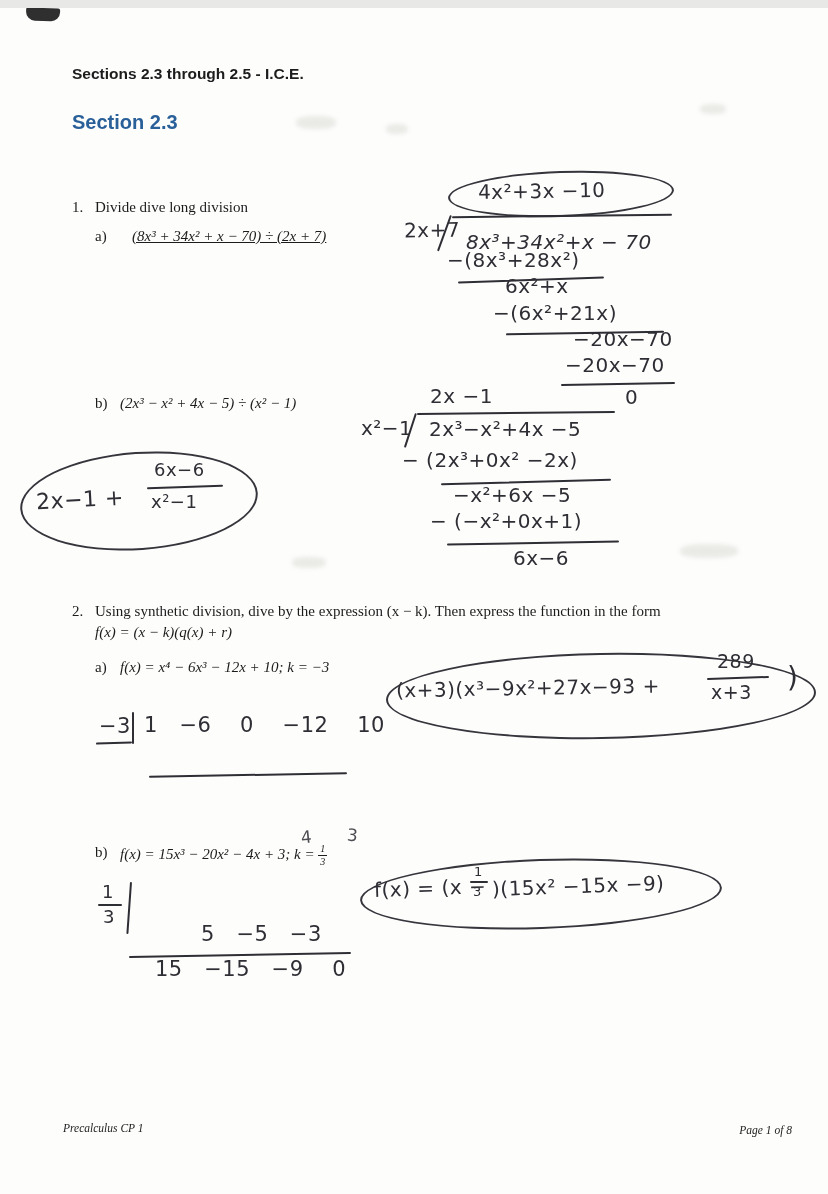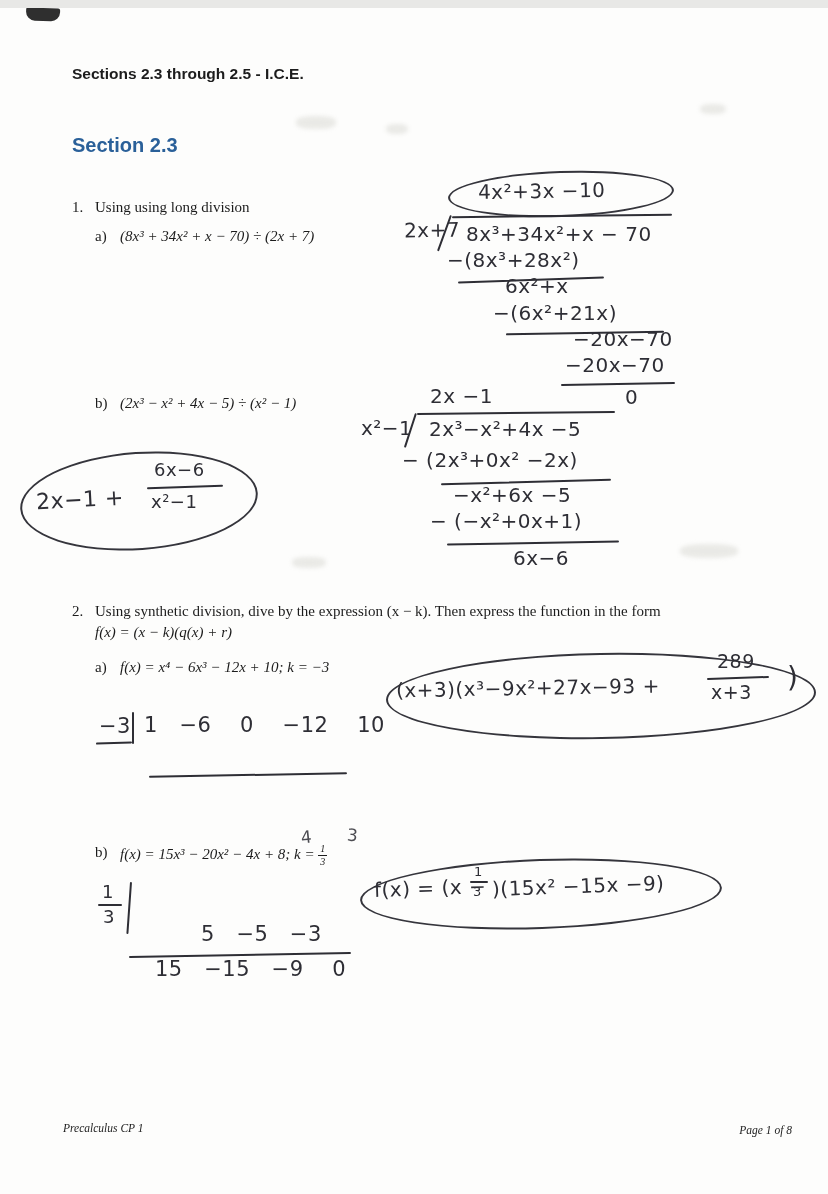--- a/index.html
+++ b/index.html
@@ -36,35 +36,35 @@
 <div class="page">
 
   <div class="corner-mark"></div>
   <div class="bleed" style="left:296px;top:108px;width:40px;height:13px;"></div>
   <div class="bleed" style="left:386px;top:116px;width:22px;height:10px;"></div>
   <div class="bleed" style="left:700px;top:96px;width:26px;height:10px;"></div>
   <div class="bleed" style="left:680px;top:536px;width:58px;height:14px;"></div>
   <div class="bleed" style="left:292px;top:549px;width:34px;height:11px;"></div>
 
   <div class="printed title" style="left:72px;top:56px;">Sections 2.3 through 2.5 - I.C.E.</div>
-  <div class="printed heading" style="left:72px;top:125px;">Section 2.3</div>
+  <div class="printed heading" style="left:72px;top:102px;">Section 2.3</div>
 
   <div class="printed" style="left:72px;top:190px;">1.</div>
-  <div class="printed" style="left:95px;top:190px;">Using using long division</div>
+  <div class="printed" style="left:95px;top:190px;">Divide dive long division</div>
   <div class="printed" style="left:95px;top:219px;">a)</div>
-  <div class="printed math" style="left:120px;top:219px;">(8x³ + 34x² + x − 70) ÷ (2x + 7)</div>
+  <div class="printed math" style="left:132px;top:219px;text-decoration:underline;">(8x³ + 34x² + x − 70) ÷ (2x + 7)</div>
   <div class="printed" style="left:95px;top:386px;">b)</div>
   <div class="printed math" style="left:120px;top:386px;">(2x³ − x² + 4x − 5) ÷ (x² − 1)</div>
 
   <div class="ellipse" style="left:448px;top:163px;width:222px;height:42px;transform:rotate(-2deg);"></div>
   <div class="hw" style="left:478px;top:173px;transform:rotate(-1deg);">4x²+3x −10</div>
   <div class="hw-line" style="left:452px;top:207px;width:220px;transform:rotate(-0.6deg);"></div>
   <div class="hw-vline" style="left:450px;top:207px;height:38px;transform:rotate(20deg);"></div>
   <div class="hw" style="left:404px;top:212px;transform:rotate(-1deg);">2x+7</div>
-  <div class="hw" style="left:466px;top:216px;">8x³+34x²+x − 70</div>
+  <div class="hw" style="left:466px;top:224px;font-style:italic;">8x³+34x²+x − 70</div>
   <div class="hw" style="left:447px;top:242px;">−(8x³+28x²)</div>
   <div class="hw-line" style="left:458px;top:271px;width:146px;transform:rotate(-2deg);"></div>
   <div class="hw" style="left:505px;top:268px;text-align:right;">6x²+x</div>
   <div class="hw" style="left:493px;top:295px;">−(6x²+21x)</div>
   <div class="hw-line" style="left:506px;top:324px;width:158px;transform:rotate(-1deg);"></div>
   <div class="hw" style="left:573px;top:321px;">−20x−70</div>
   <div class="hw" style="left:565px;top:347px;">−20x−70</div>
   <div class="hw-line" style="left:561px;top:375px;width:114px;transform:rotate(-1deg);"></div>
   <div class="hw" style="left:625px;top:379px;">0</div>
 
@@ -99,21 +99,21 @@
   <div class="hw-line" style="left:149px;top:766px;width:198px;transform:rotate(-1deg);"></div>
 
   <div class="ellipse" style="left:386px;top:645px;width:426px;height:82px;transform:rotate(-1deg);"></div>
   <div class="hw" style="left:396px;top:670px;transform:rotate(-1deg);">(x+3)(x³−9x²+27x−93 +</div>
   <div class="hw" style="left:717px;top:644px;font-size:19px;">289</div>
   <div class="hw-line" style="left:707px;top:669px;width:62px;transform:rotate(-2deg);"></div>
   <div class="hw" style="left:711px;top:675px;font-size:19px;">x+3</div>
   <div class="hw" style="left:787px;top:656px;font-size:28px;">)</div>
 
   <div class="printed" style="left:95px;top:835px;">b)</div>
-  <div class="printed math" style="left:120px;top:835px;"><span>f(x) = 15x³ − 20x² − 4x + 8;   k = </span><span class="pfrac"><span class="pnum">1</span><span class="pden">3</span></span></div>
+  <div class="printed math" style="left:120px;top:835px;"><span>f(x) = 15x³ − 20x² − 4x + 3;   k = </span><span class="pfrac"><span class="pnum">1</span><span class="pden">3</span></span></div>
 
   <div class="hw" style="left:301px;top:821px;font-size:17px;opacity:.85;transform:rotate(-6deg);">4</div>
   <div class="hw" style="left:347px;top:819px;font-size:17px;opacity:.85;transform:rotate(5deg);">3</div>
 
   <div class="hw" style="left:102px;top:875px;font-size:18px;">1</div>
   <div class="hw-line" style="left:98px;top:896px;width:24px;"></div>
   <div class="hw" style="left:103px;top:900px;font-size:18px;">3</div>
   <div class="hw-vline" style="left:130px;top:874px;height:52px;transform:rotate(4deg);"></div>
   <div class="hw" style="left:201px;top:916px;font-size:21px;">5   −5   −3</div>
   <div class="hw-line" style="left:129px;top:946px;width:222px;transform:rotate(-1deg);"></div>

